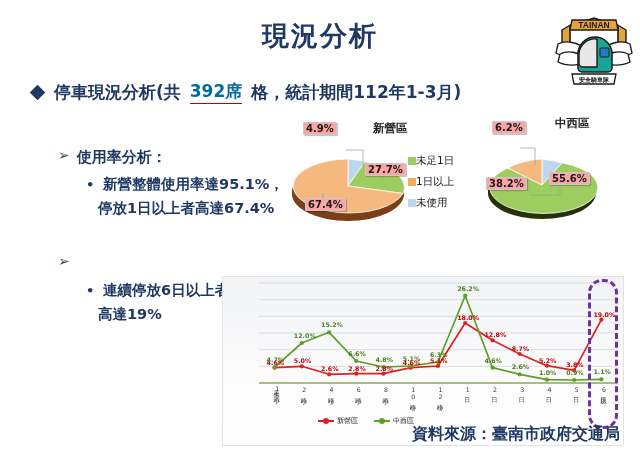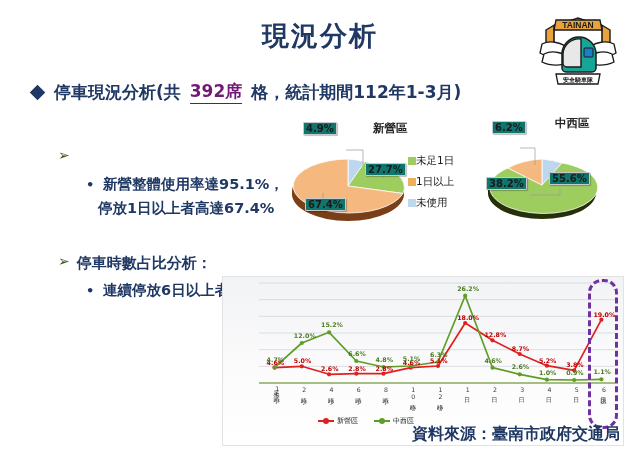--- a/index.html
+++ b/index.html
@@ -12,34 +12,34 @@
   }
   .slide{position:absolute;inset:0;margin-top:8px;}
 
   
   .title{
     position:absolute;left:0;top:10px;width:640px;text-align:center;
     font-size:27px;font-weight:bold;color:#1f3864;letter-spacing:2px;
   }
 
   
-  .logo{position:absolute;right:16px;top:2px;width:92px;height:80px;text-align:center;}
+  .logo{position:absolute;right:0;top:2px;width:92px;height:80px;text-align:center;}
 
   
   .heading{
     position:absolute;left:32px;top:72px;
     font-size:17px;font-weight:bold;color:#1f3864;
     display:flex;align-items:center;gap:9px;white-space:nowrap;
   }
   .diamond{
     width:11px;height:11px;background:#1f3864;
     transform:rotate(45deg);display:inline-block;flex:0 0 auto;
     margin-right:2px;
   }
-  .hl-red{color:#701a75;border-bottom:1.6px solid #c00000;padding-bottom:0px;}
+  .hl-red{color:#0369a1;border-bottom:1.6px solid #c00000;padding-bottom:0px;}
 
   
   .bullet-l1{
     position:absolute;font-size:15px;font-weight:bold;color:#1f3864;
     display:flex;align-items:flex-start;gap:7px;white-space:nowrap;
   }
   .arrow{color:#375623;font-size:14px;line-height:1.1;}
   .bullet-l2{
     position:absolute;font-size:14.5px;font-weight:bold;color:#1f3864;
     white-space:nowrap;line-height:1.55;
@@ -48,21 +48,21 @@
 
   
   .pie-block{position:absolute;}
   .pie-title{
     position:absolute;font-size:11.5px;font-weight:bold;color:#222;
     white-space:nowrap;
   }
   .pie-wrap{position:absolute;}
   .pie-lbl{
     position:absolute;font-size:10px;font-weight:bold;color:#1a1a1a;
-    background:#0f766e;border:1px solid #c9c9c9;
+    background:#fca5a5;border:1px solid #c9c9c9;
     padding:0px 2px;border-radius:1px;white-space:nowrap;
     box-shadow:1px 1px 1px rgba(0,0,0,.25);
   }
   .pie-legend{position:absolute;font-size:10.5px;color:#1a1a1a;}
   .pie-legend div{display:flex;align-items:center;gap:0;margin-bottom:7px;white-space:nowrap;}
   .sw{width:8px;height:8px;display:inline-block;flex:0 0 auto;}
 
   
   .linechart{
     position:absolute;left:222px;top:268px;width:400px;height:168px;
@@ -134,36 +134,39 @@
 
   <div class="heading">
     <span class="diamond"></span>
     <span>停車現況分析(共</span>
     <span class="hl-red">392席</span>
     <span>格，統計期間112年1-3月)</span>
   </div>
 
   <div class="bullet-l1" style="left:58px;top:140px;">
     <span class="arrow">➢</span>
+    <span>使用率分析：</span>
   </div>
   <div class="bullet-l2" style="left:86px;top:165px;">
     <span class="dot">•</span>
     <span>新營整體使用率達95.1%，</span>
   </div>
   <div class="bullet-l2" style="left:98px;top:189px;">
     <span>停放1日以上者高達67.4%</span>
   </div>
 
   <div class="bullet-l1" style="left:58px;top:246px;">
     <span class="arrow">➢</span>
-    <span>停車時數占比分析：</span>
   </div>
   <div class="bullet-l2" style="left:86px;top:271px;">
     <span class="dot">•</span>
     <span>連續停放6日以上者</span>
+  </div>
+  <div class="bullet-l2" style="left:98px;top:295px;">
+    <span>高達19%</span>
   </div>
 
   <div class="pie-block" style="left:288px;top:110px;width:130px;height:110px;">
     <div class="pie-title" style="left:85px;top:3px;">新營區</div>
     <div class="pie-wrap" style="left:0px;top:18px;">
       <svg width="130" height="92" viewBox="0 0 130 92">
         <ellipse cx="60" cy="56" rx="56" ry="27" fill="#8a4b1e"></ellipse>
         <path d="M4 50 a56 27 0 0 0 112 0 l0 8 a56 27 0 0 1 -112 0 Z" fill="#7a3f16"></path>
 
         <path d="M60 50 L60 23 A56 27 0 0 1 77 25.7 Z" fill="#bdd7ee" stroke="#fff" stroke-width="0.8"></path>

